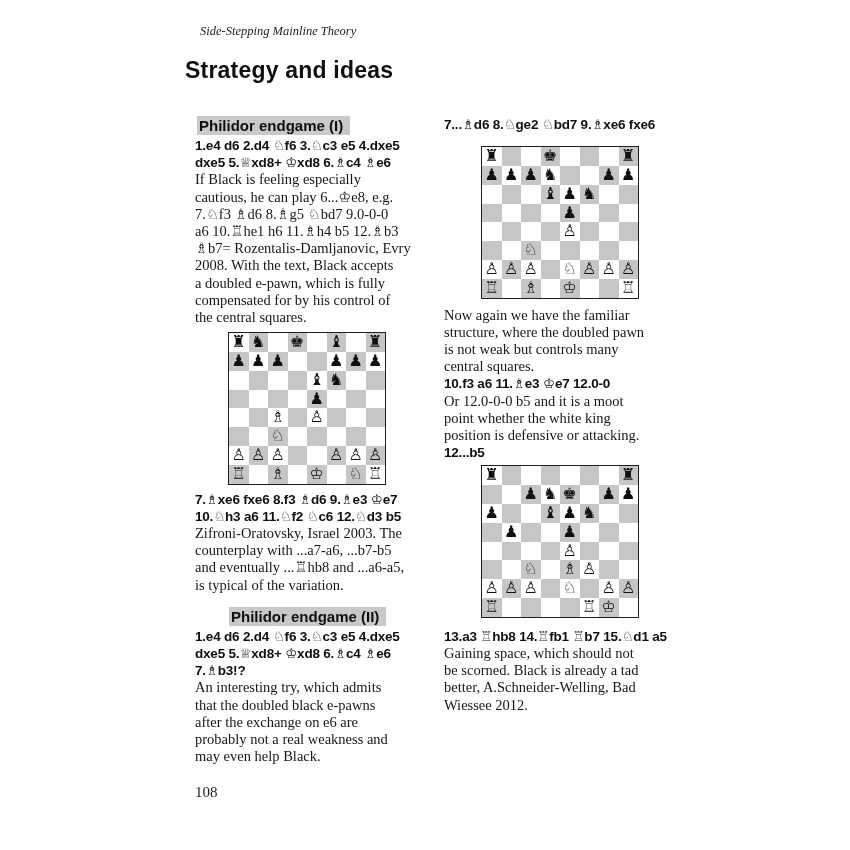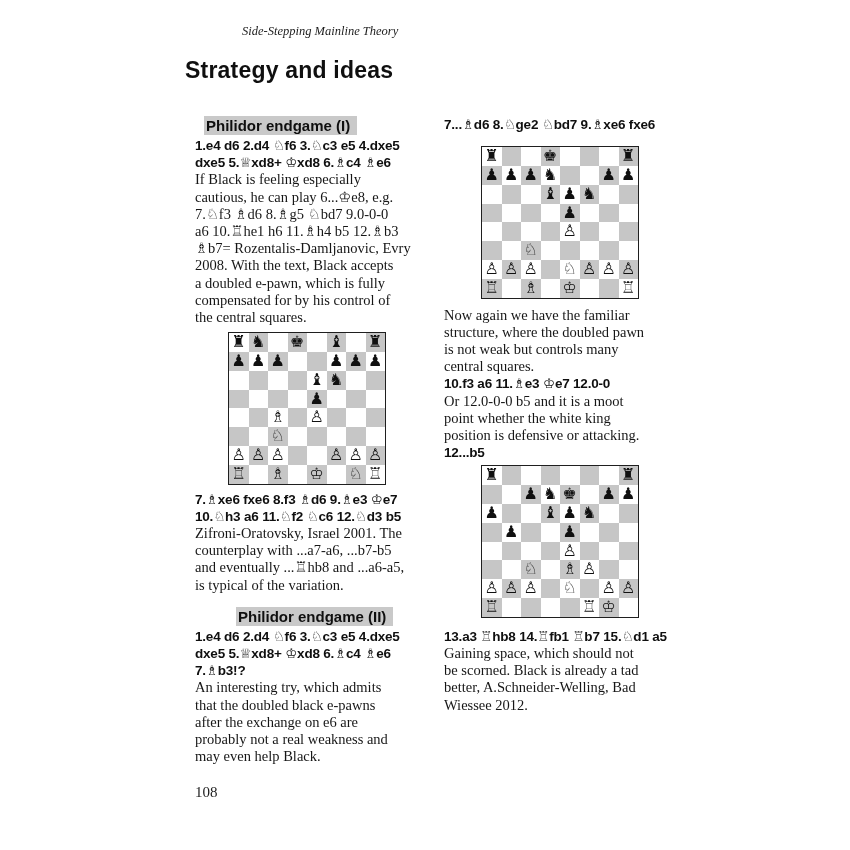--- a/index.html
+++ b/index.html
@@ -1,31 +1,31 @@
 <!DOCTYPE html>
 <html><head>
 <meta charset="utf-8">
 <style>
   html,body{margin:0;padding:0;}
   body{width:850px;height:850px;background:#ffffff;color:#141414;position:relative;
        font-family:"Liberation Serif","DejaVu Serif",serif;}
   .page{position:absolute;inset:0;background:#ffffff;overflow:hidden;}
 
   .running-header{position:absolute;left:200px;top:24px;
-    font-family:"Liberation Serif",serif;font-style:italic;font-size:12.5px;color:#1c1c1c;margin-left:42px;}
+    font-family:"Liberation Serif",serif;font-style:italic;font-size:12.5px;color:#1c1c1c;}
   .page-title{position:absolute;left:185px;top:57px;
     font-family:"Liberation Sans","DejaVu Sans",sans-serif;font-weight:bold;font-size:23px;
     letter-spacing:.2px;color:#0f0f0f;}
   .page-number{position:absolute;left:195px;top:784px;font-size:15px;color:#1c1c1c;}
 
   .col{position:absolute;top:116px;width:240px;}
   .col.left{left:195px;}
   .col.right{left:444px;}
 
-  .section-heading{margin:0 0 2px 9px;}
+  .section-heading{margin:0 0 2px 2px;}
   .section-heading span{display:inline-block;background:#c9c9c9;color:#0f0f0f;
     font-family:"Liberation Sans","DejaVu Sans",sans-serif;font-weight:bold;font-size:15px;
     line-height:17px;padding:1px 7px 1px 2px;}
   .section-heading.second{margin-top:13px;padding-left:32px;}
 
   .moves{font-family:"Liberation Sans","DejaVu Sans",sans-serif;font-weight:bold;
     font-size:13.5px;line-height:17.2px;letter-spacing:-.2px;color:#0f0f0f;white-space:pre;}
   .para{font-size:14.5px;line-height:17.2px;color:#161616;white-space:pre-line;}
 
   .board{display:grid;grid-template-columns:repeat(8,19.5px);grid-template-rows:repeat(8,18.8px);
@@ -124,21 +124,21 @@
         <div class="sq light"></div>
         <div class="sq dark">♗</div>
         <div class="sq light"></div>
         <div class="sq dark">♔</div>
         <div class="sq light"></div>
         <div class="sq dark">♘</div>
         <div class="sq light">♖</div>
       </div>
     <div class="moves">7.♗xe6 fxe6 8.f3 ♗d6 9.♗e3 ♔e7
 10.♘h3 a6 11.♘f2 ♘c6 12.♘d3 b5</div>
-    <div class="para">Zifroni-Oratovsky, Israel 2001. The
+    <div class="para">Zifroni-Oratovsky, Israel 2003. The
 counterplay with ...a7-a6, ...b7-b5
 and eventually ...♖hb8 and ...a6-a5,
 is typical of the variation.</div>
 
     <div class="section-heading second">
       <span>Philidor endgame (II)</span>
     </div>
     <div class="moves">1.e4 d6 2.d4 ♘f6 3.♘c3 e5 4.dxe5
 dxe5 5.♕xd8+ ♔xd8 6.♗c4 ♗e6
 7.♗b3!?</div>

